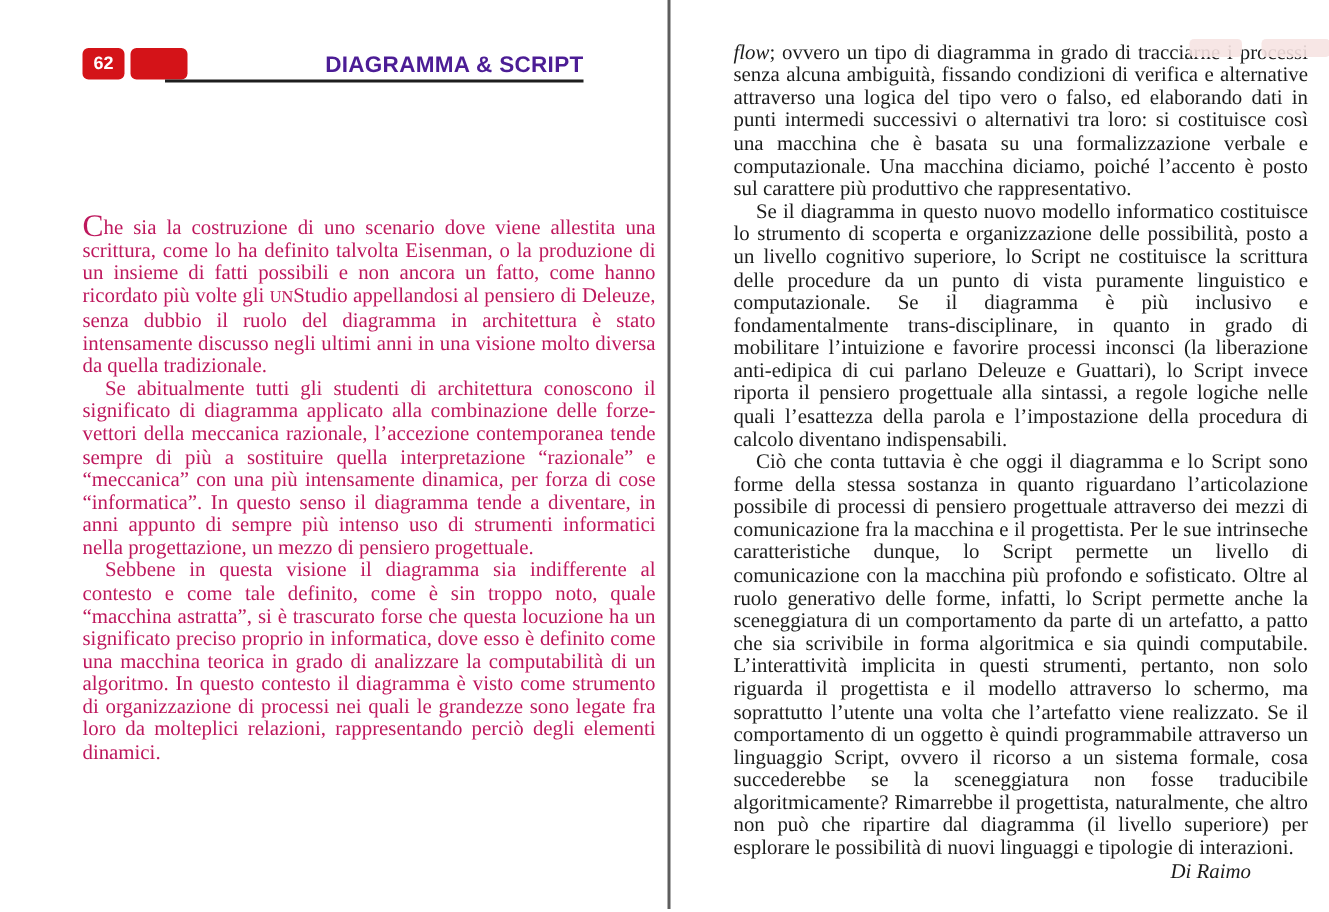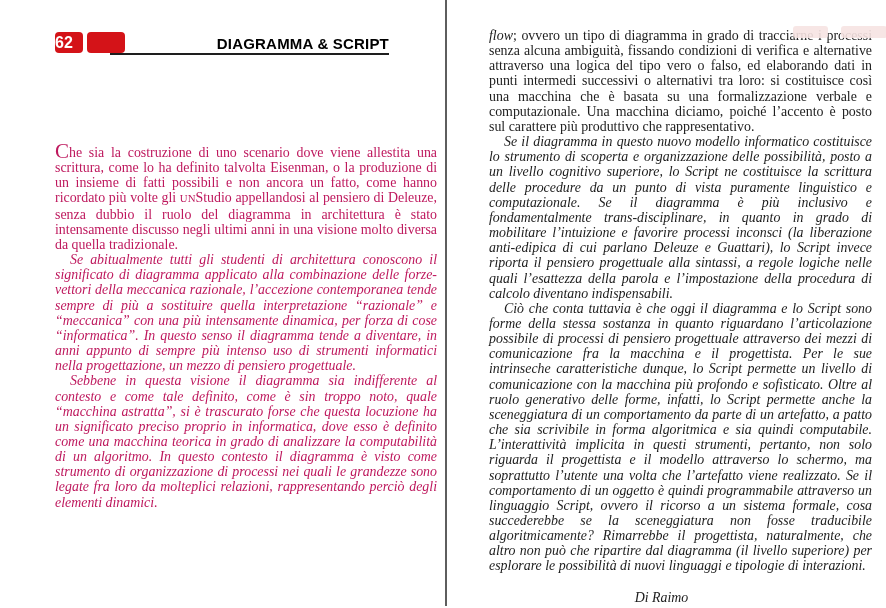--- a/index.html
+++ b/index.html
@@ -26,21 +26,22 @@
   .num-badge {
     position: absolute;
     left: 55px;
     top: 32px;
     width: 28px;
     height: 21px;
     border-radius: 4px;
     color: #ffffff;
     font-family: "Liberation Sans", sans-serif;
     font-weight: bold;
-    font-size: 16px;
+    font-size: 12px;
+    text-align: center;
     line-height: 21px;
   }
   .red-tab {
     position: absolute;
     left: 87px;
     top: 32px;
     width: 38px;
     height: 21px;
     border-radius: 4px;
   }
@@ -82,46 +83,46 @@
     color: #1c1c1c;
     font-size: 13.9px;
     line-height: 15.15px;
     hyphens: auto;
     -webkit-hyphens: auto;
     z-index: 1;
   }
   .text-col.left  { left: 55px;  top: 145px; width: 382px; }
   .text-col.right { left: 489px; top: 28px;  width: 383px; }
   p.para { margin: 0; }
-  p.para.indent { text-indent: 15px; font-style: italic; }
+  p.para.indent { text-indent: 15px; }
   .initial {
     font-size: 21px;
     line-height: 0;
     position: relative;
     top: 1px;
   }
   .smallcaps { font-size: 0.78em; }
   .italic { font-style: italic; margin-top: 16px; }
   .signature {
-    margin: 16px;
+    margin: 0;
     padding-right: 38px;
-    text-align: center;
+    text-align: right;
     font-style: italic;
   }
 </style>
 </head>
 <body>
 
 <div class="gutter-line" style="background: rgb(94, 94, 94);"></div>
 
 <section>
   <span class="num-badge" style="background: rgb(212, 19, 24);">62</span>
   <span class="red-tab" style="background: rgb(212, 19, 24);"></span>
   <div class="header-rule" style="background: rgb(30, 30, 30);"></div>
-  <div class="header-title" style="color: #000000;">DIAGRAMMA &amp; SCRIPT</div>
+  <div class="header-title" style="color: #4c1d95;">DIAGRAMMA &amp; SCRIPT</div>
   <div class="text-col left" id="left-col" style="color: #be185d;">
       <p class="para"><span class="initial">C</span><span>he sia la costruzione di uno scenario dove viene allestita una scrittura, come lo ha definito talvolta Eisenman, o la produzione di un insieme di fatti possibili e non ancora un fatto, come hanno ricordato più volte gli </span><span class="smallcaps">UN</span><span>Studio appellandosi al pensiero di Deleuze, senza dubbio il ruolo del diagramma in architettura è stato intensamente discusso negli ultimi anni in una visione molto diversa da quella tradizionale.</span></p>
       <p class="para indent"><span>Se abitualmente tutti gli studenti di architettura conoscono il significato di diagramma applicato alla combinazione delle forze-vettori della meccanica razionale, l’accezione contemporanea tende sempre di più a sostituire quella interpretazione “razionale” e “meccanica” con una più intensamente dinamica, per forza di cose “informatica”. In questo senso il diagramma tende a diventare, in anni appunto di sempre più intenso uso di strumenti informatici nella progettazione, un mezzo di pensiero progettuale.</span></p>
       <p class="para indent"><span>Sebbene in questa visione il diagramma sia indifferente al contesto e come tale definito, come è sin troppo noto, quale “macchina astratta”, si è trascurato forse che questa locuzione ha un significato preciso proprio in informatica, dove esso è definito come una macchina teorica in grado di analizzare la computabilità di un algoritmo. In questo contesto il diagramma è visto come strumento di organizzazione di processi nei quali le grandezze sono legate fra loro da molteplici relazioni, rappresentando perciò degli elementi dinamici.</span></p>
     </div>
 </section>
 
 <section>
   <span class="faded-tab t1" style="background: rgb(246, 227, 226);"></span>
   <span class="faded-tab t2" style="background: rgb(246, 227, 226);"></span>

